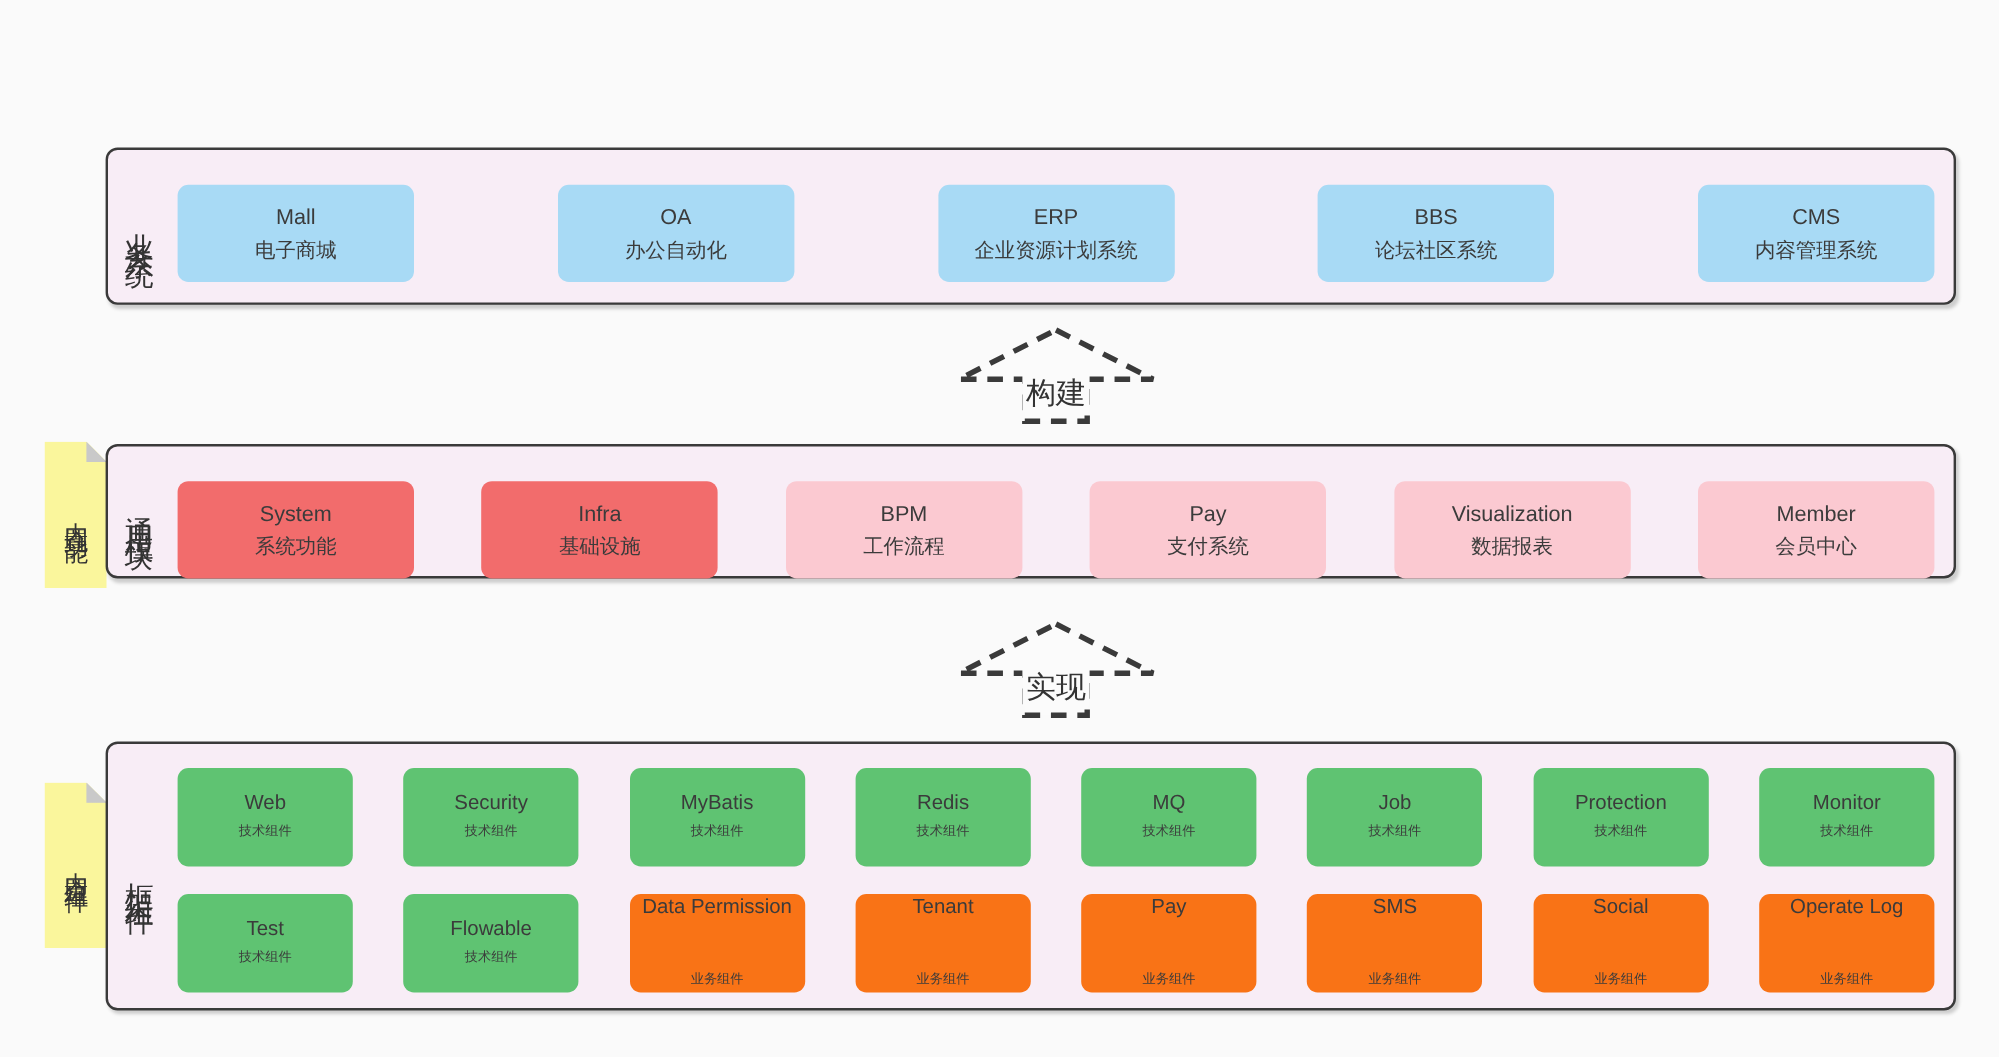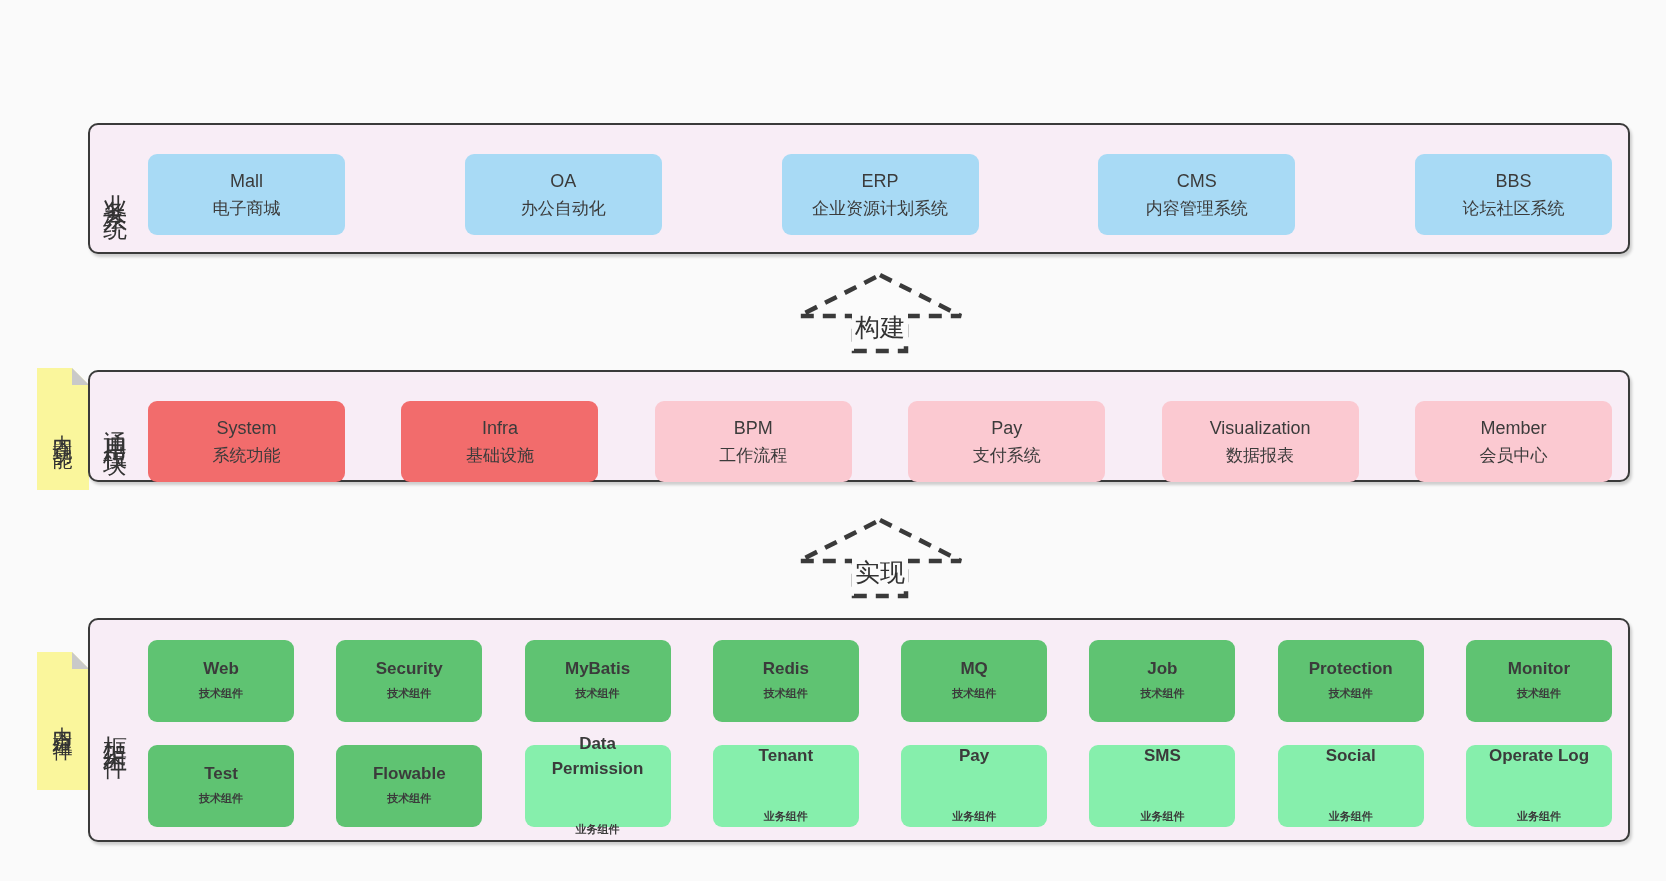--- a/index.html
+++ b/index.html
@@ -28,28 +28,28 @@
   }
   .row-wide  { top:29px; }            
   .row-c1    { top:20px; }            
   .row-c2    { top:125px; }           
   .box {
     box-sizing:border-box; border-radius:9px;
     display:flex; flex-direction:column; align-items:center; justify-content:center;
     text-align:center; padding:2px 10px;
   }
   .box-wide { width:197px; height:81px; font-size:18px; line-height:27px; }
-  .box-sm   { width:146px; height:82px; font-size:17px; line-height:25px;font-weight:bold; }
+  .box-sm   { width:146px; height:82px; font-size:17px; line-height:25px; }
   .box .zh  { font-size:17px; }
   .box-sm .zh { font-size:11px; }
   .c-blue   { background:#a8daf5; }
   .c-red    { background:#f26c6c; }
   .c-pink   { background:#fbc9d1; }
   .c-green  { background:#5fc372; }
-  .c-lgreen { background:#86efac;gap:36px; }
+  .c-lgreen { background:#f97316;gap:36px; }
   
   .arrow { position:absolute; left:795px; width:170px; height:82px; z-index:1; }
   #arrow-build     { top:272px; }
   #arrow-implement { top:517px; }
   .arrow-label {
     position:absolute; left:50%; top:39px; transform:translateX(-50%);
     background:#fbfbfb; padding:0 3px; font-size:25px; color:#333; white-space:nowrap;
   }
   
   .sticky {
@@ -91,26 +91,26 @@
       </div>
       <div class="box box-wide c-blue">
         <div class="en">OA</div>
         <div class="zh">办公自动化</div>
       </div>
       <div class="box box-wide c-blue">
         <div class="en">ERP</div>
         <div class="zh">企业资源计划系统</div>
       </div>
       <div class="box box-wide c-blue">
+        <div class="en">BBS</div>
+        <div class="zh">论坛社区系统</div>
+      </div>
+      <div class="box box-wide c-blue">
         <div class="en">CMS</div>
         <div class="zh">内容管理系统</div>
-      </div>
-      <div class="box box-wide c-blue">
-        <div class="en">BBS</div>
-        <div class="zh">论坛社区系统</div>
       </div>
     </div>
   </div>
 
   <div class="arrow" id="arrow-build">
     <svg width="170" height="82" viewBox="0 0 170 82">
       <polygon points="85,3 166,44 111,44 111,79 59,79 59,44 4,44" fill="#fbfbfb" stroke="#3a3a3a" stroke-width="4.5" stroke-dasharray="13 9"></polygon>
     </svg>
     <div class="arrow-label">构建</div>
   </div>

